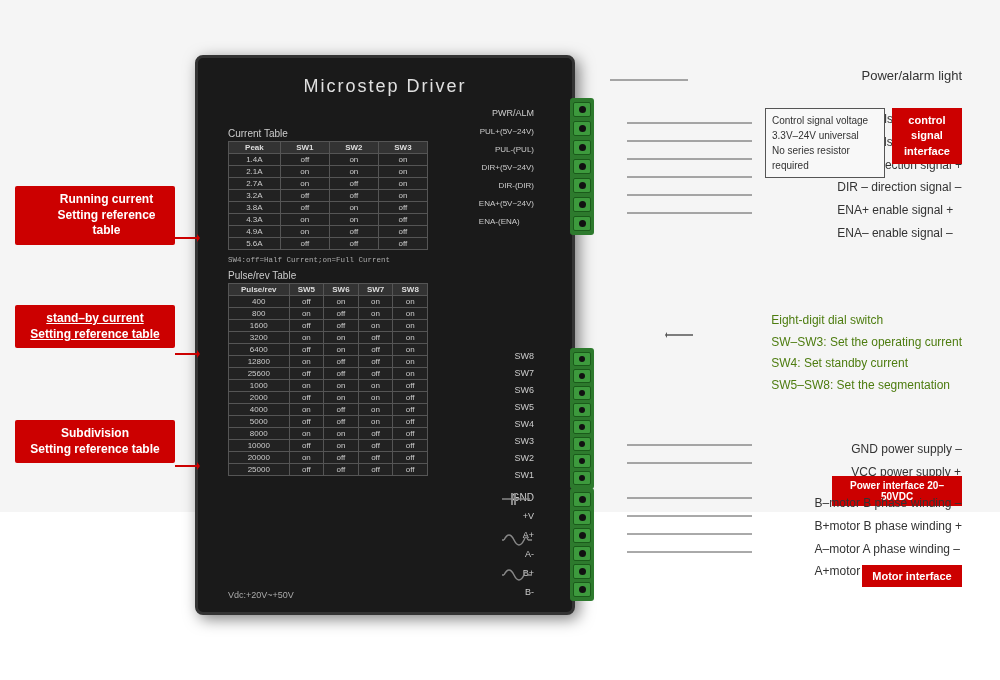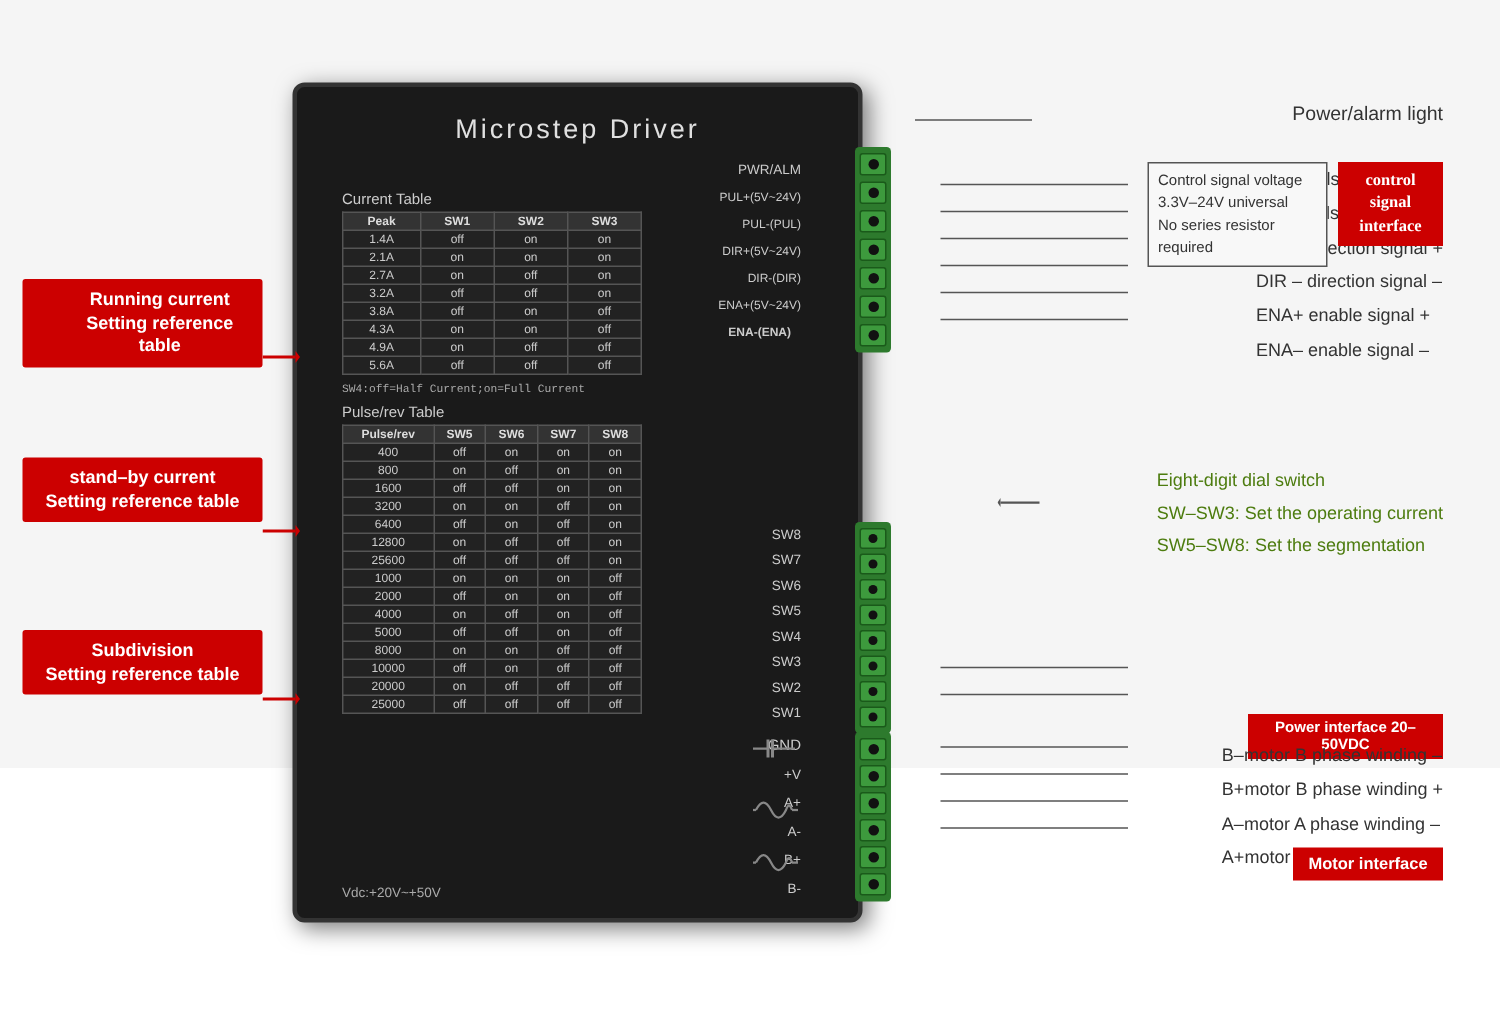--- a/index.html
+++ b/index.html
@@ -327,21 +327,21 @@
 
     <div class="bottom-voltage">Vdc:+20V~+50V</div>
 
     <div style="position:absolute; right:38px; top:45px; display:flex; flex-direction:column;">
       <div style="color:#ccc; font-size:9px; text-align:right; line-height:20px;">PWR/ALM</div>
       <div style="color:#ccc; font-size:8px; text-align:right; line-height:18px;">PUL+(5V~24V)</div>
       <div style="color:#ccc; font-size:8px; text-align:right; line-height:18px;">PUL-(PUL)</div>
       <div style="color:#ccc; font-size:8px; text-align:right; line-height:18px;">DIR+(5V~24V)</div>
       <div style="color:#ccc; font-size:8px; text-align:right; line-height:18px;">DIR-(DIR)</div>
       <div style="color:#ccc; font-size:8px; text-align:right; line-height:18px;">ENA+(5V~24V)</div>
-      <div style="color:#ccc; font-size:8px; text-align:center; line-height:18px;font-weight:bold;">ENA-(ENA)</div>
+      <div style="color:#ccc; font-size:8px; text-align:left; line-height:18px;">ENA-(ENA)</div>
     </div>
 
     <div style="position:absolute; right:38px; top:290px; display:flex; flex-direction:column;">
       <div style="color:#ccc; font-size:9px; text-align:right; line-height:17px;">SW8</div>
       <div style="color:#ccc; font-size:9px; text-align:right; line-height:17px;">SW7</div>
       <div style="color:#ccc; font-size:9px; text-align:right; line-height:17px;">SW6</div>
       <div style="color:#ccc; font-size:9px; text-align:right; line-height:17px;">SW5</div>
       <div style="color:#ccc; font-size:9px; text-align:center; line-height:17px;">SW4</div>
       <div style="color:#ccc; font-size:9px; text-align:right; line-height:17px;">SW3</div>
       <div style="color:#ccc; font-size:9px; text-align:right; line-height:17px;">SW2</div>
@@ -460,21 +460,21 @@
     </div>
 
   </div>
 
   <div class="label-box-left label-running-current">
     <span style="white-space:pre-line;">Running current
 Setting reference table</span>
   </div>
 
   <div class="label-box-left label-standby-current">
-    <span style="white-space:pre-line;">stand–by current
+    <span style="white-space:pre-line;text-decoration:underline;">stand–by current
 Setting reference table</span>
   </div>
 
   <div class="label-box-left label-subdivision">
     <span style="white-space:pre-line;">Subdivision
 Setting reference table</span>
   </div>
 
   <svg style="position:absolute; left:175px; top:186px; pointer-events:none;" width="25" height="320">
 
@@ -496,21 +496,21 @@
   <div style="position:absolute; right:38px; top:108px; font-size:12px; color:#333; line-height:1.9;">
     <div>PUL+ pulse signal+</div>
     <div>PUL– pulse signal–</div>
     <div>DIR + direction signal +</div>
     <div>DIR – direction signal –</div>
     <div>ENA+ enable signal +</div>
     <div>ENA– enable signal –</div>
   </div>
 
   <div style="position:absolute; right:38px; top:108px; background:#cc0000; color:white; font-size:11px; font-weight:bold; padding:5px 8px; text-align:center; line-height:1.4; width:70px;">
-    <span style="white-space:pre-line;font-family:Liberation Serif, serif;">control
+    <span style="white-space:pre-line;">control
 signal
 interface</span>
   </div>
 
   <div style="position:absolute; right:115px; top:108px; border:1px solid #555; background:#f8f8f8; font-size:10px; color:#333; padding:4px 6px; line-height:1.5; width:120px;">
     <span style="white-space:pre-line;">Control signal voltage
 3.3V–24V universal
 No series resistor required</span>
   </div>
 
@@ -519,28 +519,33 @@
     <line x1="130" y1="36" x2="5" y2="36" stroke="#555" stroke-width="1"></line>
     <line x1="130" y1="54" x2="5" y2="54" stroke="#555" stroke-width="1"></line>
     <line x1="130" y1="72" x2="5" y2="72" stroke="#555" stroke-width="1"></line>
     <line x1="130" y1="90" x2="5" y2="90" stroke="#555" stroke-width="1"></line>
     <line x1="130" y1="108" x2="5" y2="108" stroke="#555" stroke-width="1"></line>
   </svg>
 
   <div style="position:absolute; right:38px; top:310px; font-size:12px; color:#4d7c0f; line-height:1.8;">
     <div>Eight-digit dial switch</div>
     <div>SW–SW3: Set the operating current</div>
+    <div>SW4: Set standby current</div>
     <div>SW5–SW8: Set the segmentation</div>
   </div>
 
   <svg style="position:absolute; right:305px; top:330px; pointer-events:none;" width="30" height="10">
     <line x1="28" y1="5" x2="2" y2="5" stroke="#555" stroke-width="1.5"></line>
     <polygon points="2,2 0,5 2,8" fill="#555"></polygon>
   </svg>
 
+  <div style="position:absolute; right:38px; top:438px; font-size:12px; color:#333; line-height:1.9;">
+    <div>GND power supply –</div>
+    <div>VCC power supply +</div>
+  </div>
 
   <div style="position:absolute; right:38px; top:438px; background:#cc0000; color:white; font-size:10px; font-weight:bold; padding:4px 6px; text-align:center; margin-top:38px; width:130px;">
     <span>Power interface 20–50VDC</span>
   </div>
 
   <div style="position:absolute; right:38px; top:492px; font-size:12px; color:#333; line-height:1.9;">
     <div>B–motor B phase winding –</div>
     <div>B+motor B phase winding +</div>
     <div>A–motor A phase winding –</div>
     <div>A+motor A phase winding +</div>

